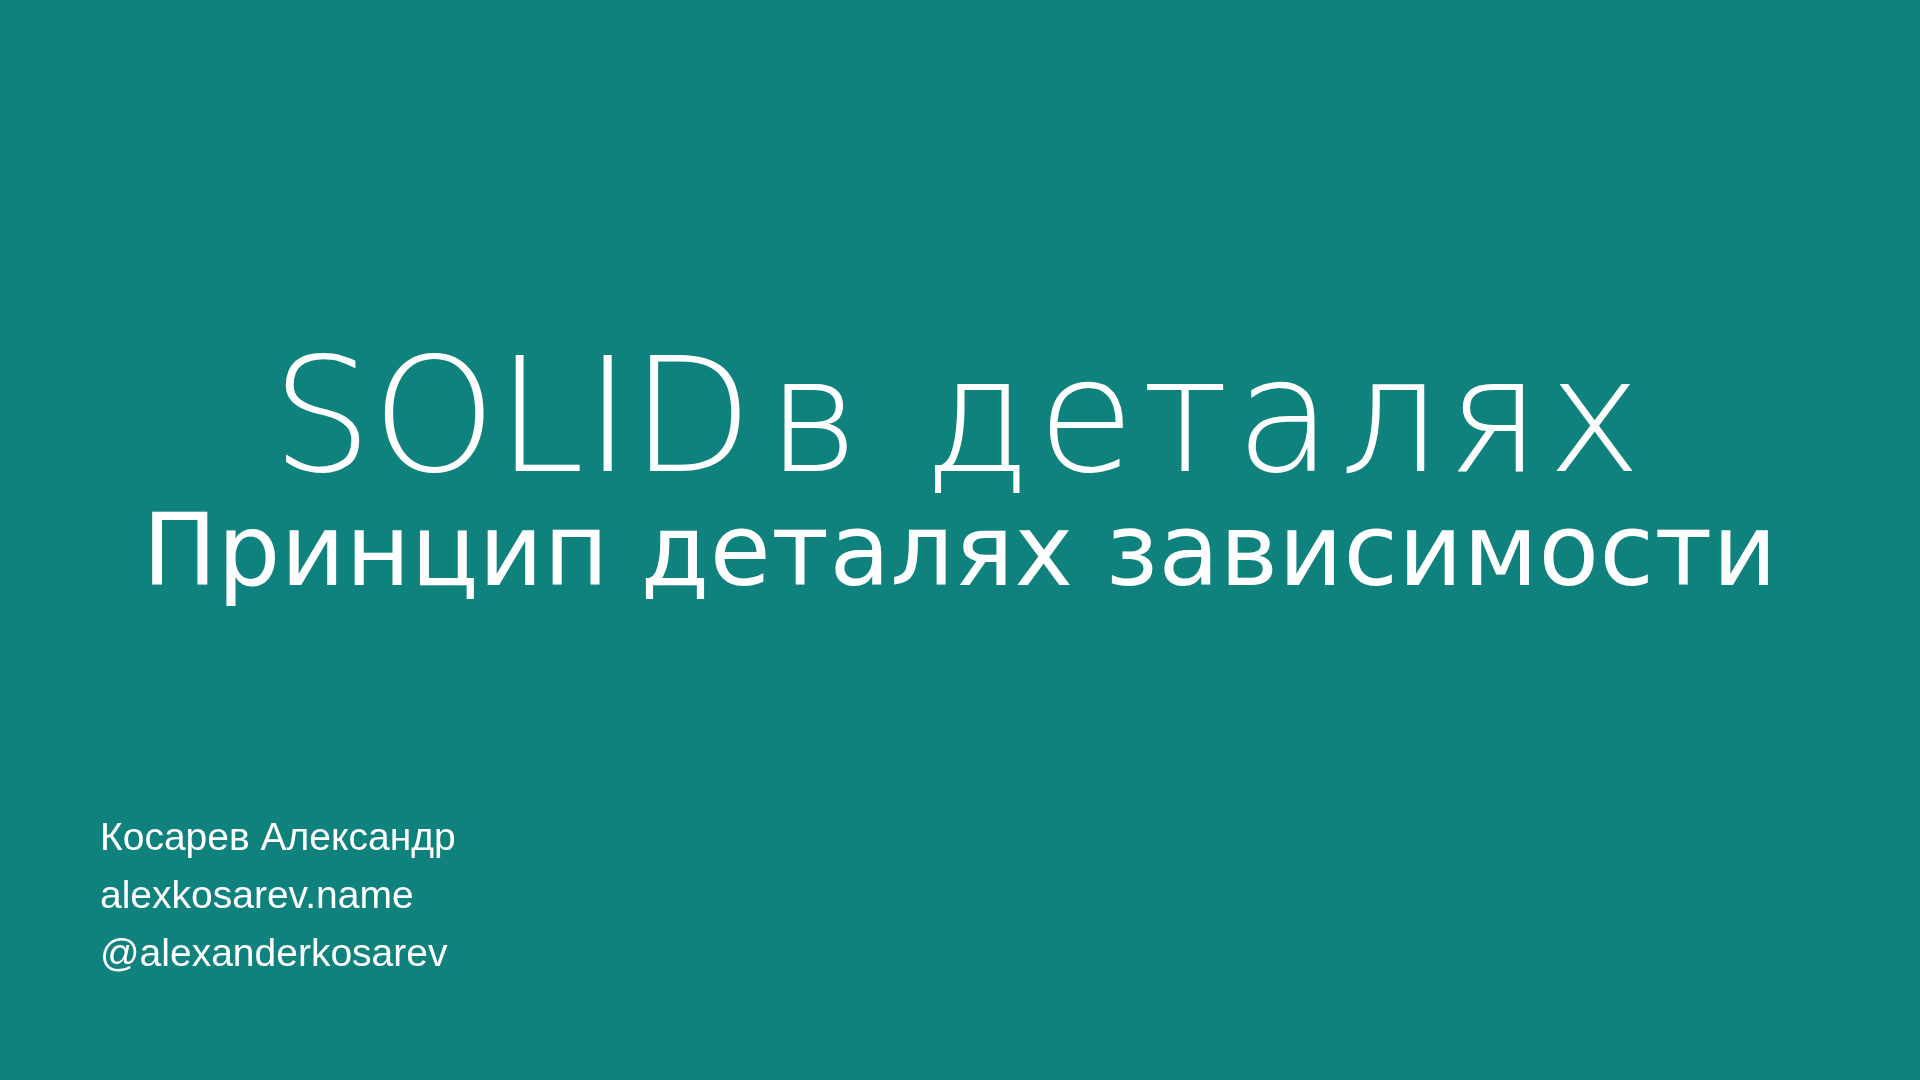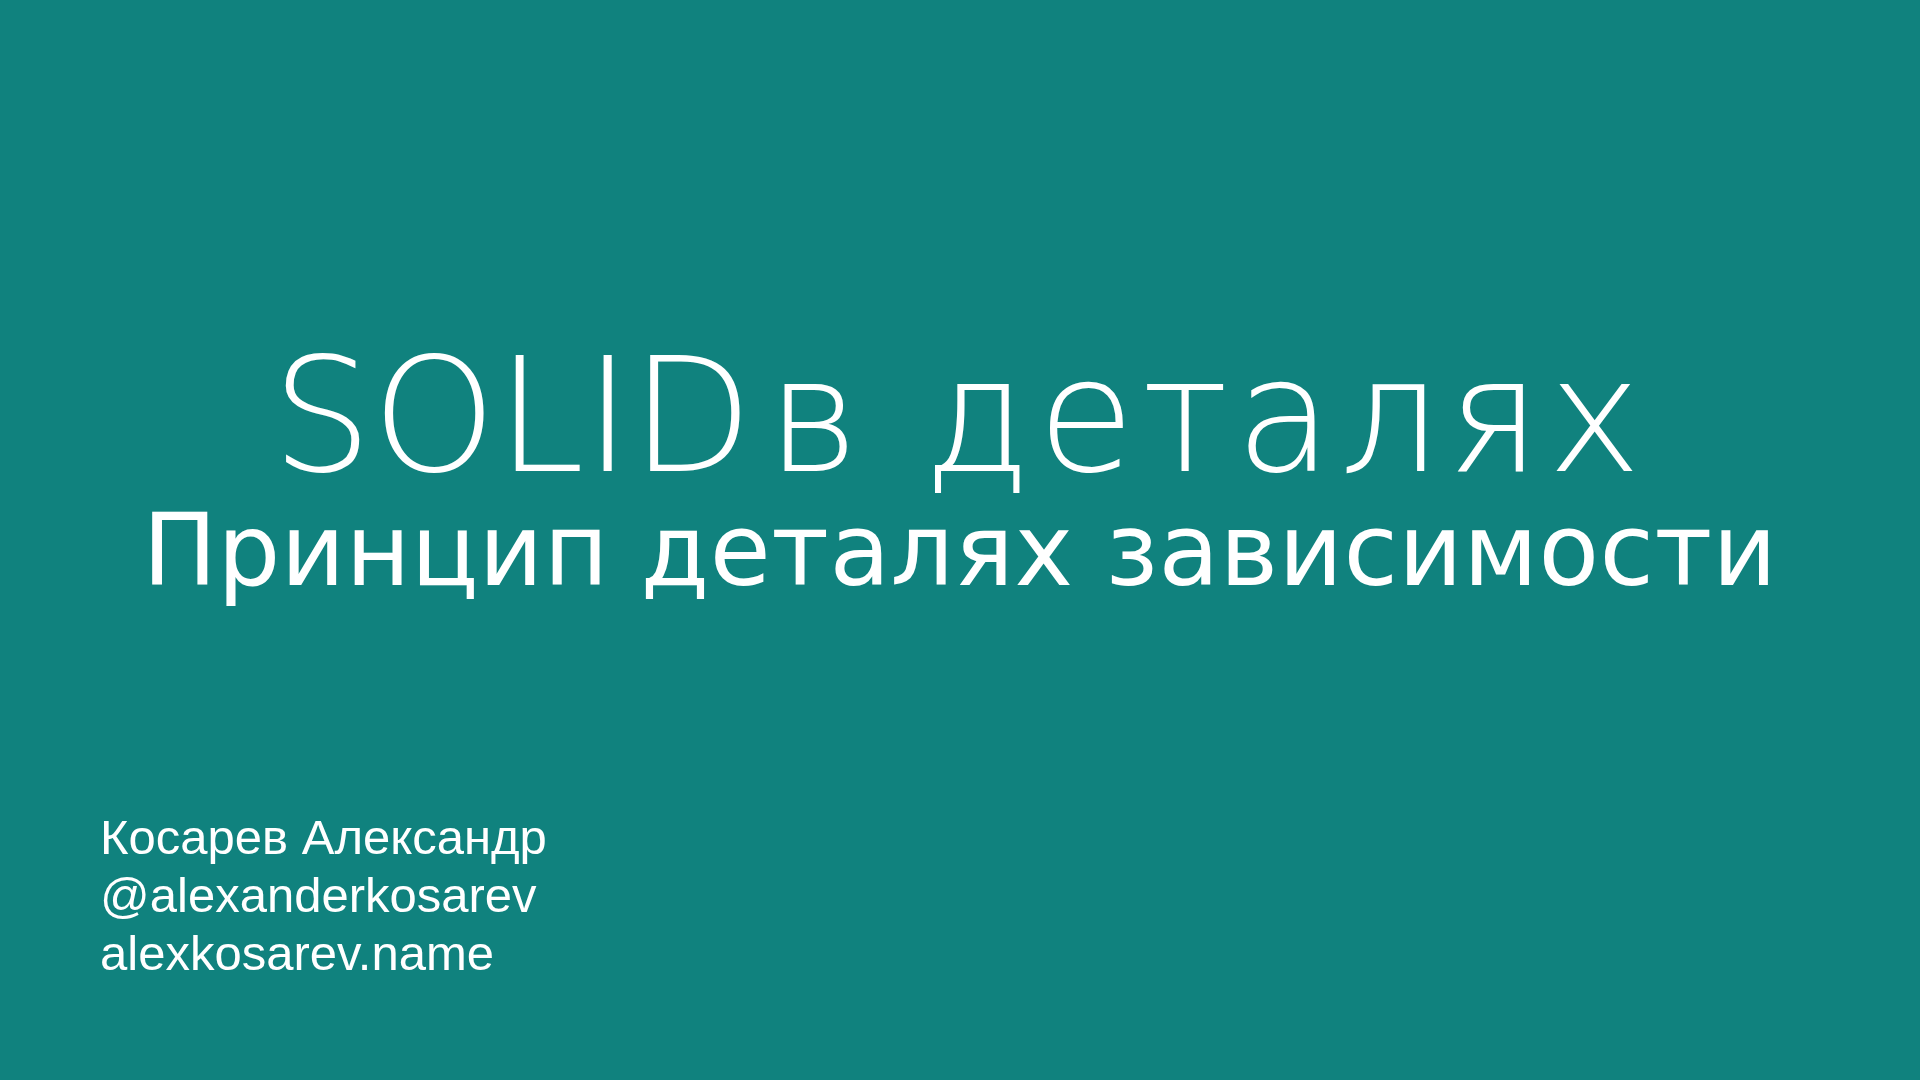--- a/index.html
+++ b/index.html
@@ -81,21 +81,21 @@
     left: 100px;
     top: 808px;
     display: flex;
     flex-direction: column;
     align-items: flex-start;
   }
 
   .author-line {
     font-family: "Liberation Sans", "DejaVu Sans", sans-serif;
     font-weight: 400;
-    font-size: 49px;
+    font-size: 39px;
     line-height: 58px;
     color: #ffffff;
     white-space: nowrap;
     -webkit-font-smoothing: antialiased;
   }
 </style>
 </head>
 <body style="background: rgb(16, 130, 126);">
 
 <div class="slide" style="background: rgb(16, 130, 126);">
@@ -103,17 +103,17 @@
   <div class="title-block">
 
     <h1 class="slide-title"><span class="title-latin">SOLID</span><span class="title-cyr">в деталях</span></h1>
 
     <h2 class="slide-subtitle">Принцип деталях зависимости</h2>
 
   </div>
 
   <div class="author-block">
     <div class="author-line">Косарев Александр</div>
+    <div class="author-line">alexkosarev.name</div>
     <div class="author-line">@alexanderkosarev</div>
-    <div class="author-line">alexkosarev.name</div>
   </div>
 
 </div>
 
 </body></html>

